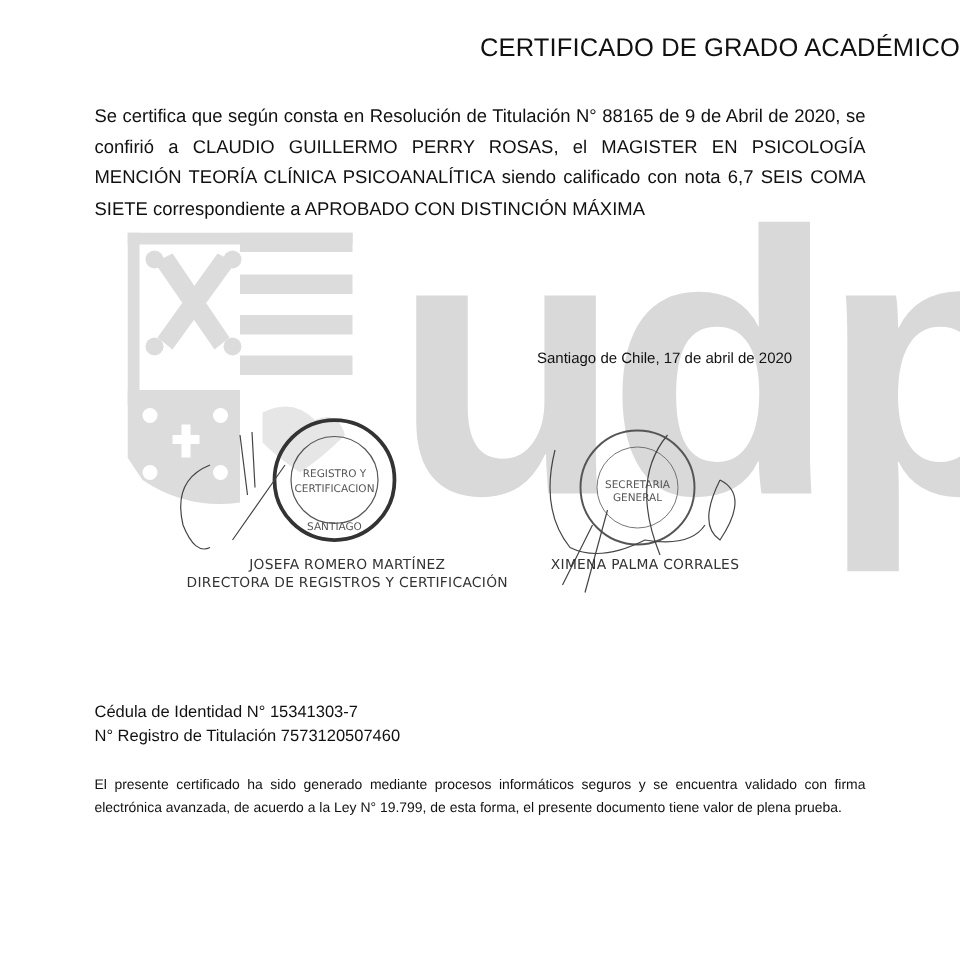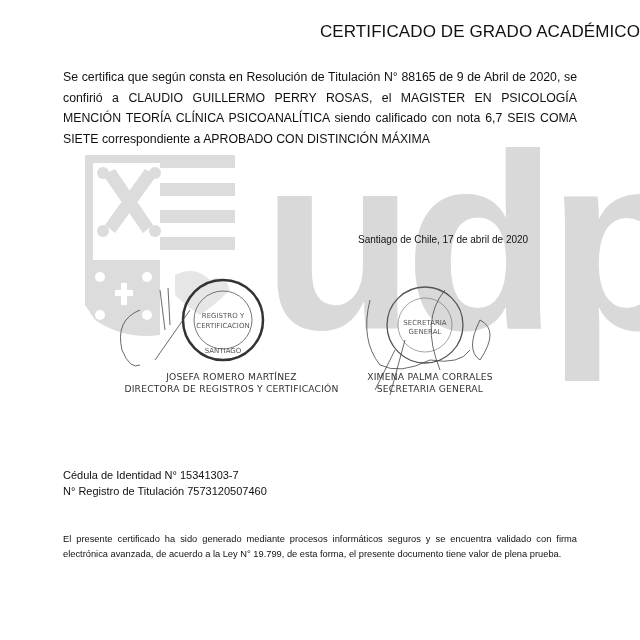--- a/index.html
+++ b/index.html
@@ -16,21 +16,21 @@
     .wm-letters { left: 262px; top: 118px; font-size: 250px; font-weight: bold; color: #d9d9d9;
                   letter-spacing: -10px; line-height: 1; font-family: "Liberation Sans", sans-serif; }
 
     .date { left: 358px; top: 234px; font-size: 10px; }
 
     .sig-block { text-align: center; font-family: "DejaVu Sans", sans-serif; font-size: 9.2px; letter-spacing: 0.2px; color: #333; line-height: 12px; }
     .sig-left { left: 124px; top: 371px; width: 215px; }
     .sig-right { left: 355px; top: 371px; width: 150px; }
 
     .meta { left: 63px; top: 468px; font-size: 11px; line-height: 15.5px; }
-    .footer { left: 63px; width: 514px; top: 532px; font-size: 9.3px; line-height: 15px; text-align: justify; }
+    .footer { left: 63px; width: 514px; top: 516px; font-size: 9.3px; line-height: 15px; text-align: justify; }
   </style>
 </head>
 <body>
 
 <svg class="abs wm" viewBox="0 0 500 215" width="500" height="215">
   <g fill="#dcdcdc">
 
     <rect x="0" y="0" width="150" height="8"></rect>
     <rect x="0" y="0" width="8" height="115"></rect>
 
@@ -84,21 +84,20 @@
   <text x="75" y="54" text-anchor="middle" font-size="7" font-family="DejaVu Sans, sans-serif" fill="#555">GENERAL</text>
   <path d="M20 20 Q10 60 30 85 Q50 95 80 80 Q110 85 120 70 M95 10 Q70 40 90 90 M130 40 Q150 50 130 80 Q115 70 130 40 M25 110 L45 70 M40 115 L55 60" fill="none" stroke="#444" stroke-width="0.8"></path>
 </svg>
 
 <div class="abs sig-block sig-left">
   <div>JOSEFA ROMERO MARTÍNEZ</div>
   <div>DIRECTORA DE REGISTROS Y CERTIFICACIÓN</div>
 </div>
 <div class="abs sig-block sig-right">
   <div>XIMENA PALMA CORRALES</div>
-  <div>SECRETARIA GENERAL</div>
 </div>
 
 <div class="abs meta">
   <div>Cédula de Identidad N° 15341303-7</div>
   <div>N° Registro de Titulación 7573120507460</div>
 </div>
 
 <div class="abs footer">El presente certificado ha sido generado mediante procesos informáticos seguros y se encuentra validado con firma electrónica avanzada, de acuerdo a la Ley N° 19.799, de esta forma, el presente documento tiene valor de plena prueba.</div>
 
 </body></html>

